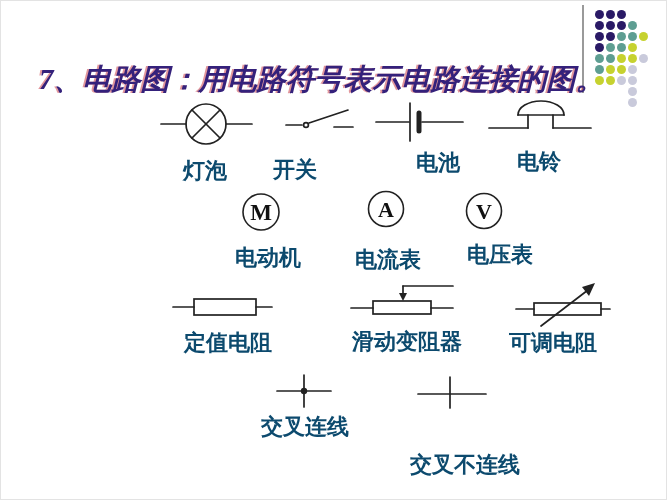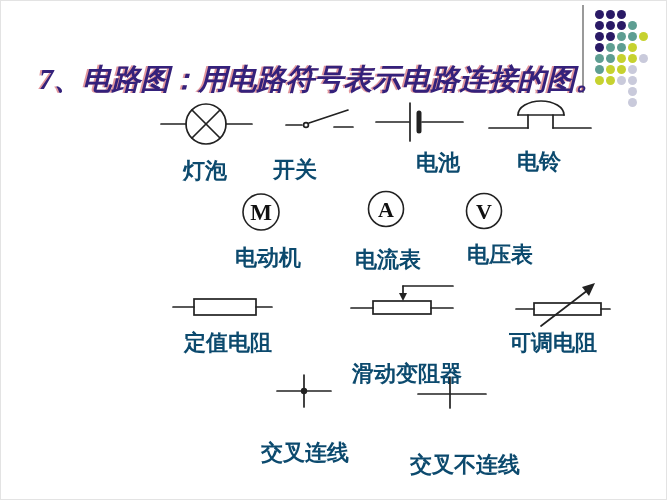--- a/index.html
+++ b/index.html
@@ -162,21 +162,21 @@
       <g stroke="#222" stroke-width="1.7" fill="none" stroke-linecap="round">
         <line x1="2" y1="27" x2="24" y2="27"></line>
         <rect x="24" y="20" width="58" height="13"></rect>
         <line x1="82" y1="27" x2="104" y2="27"></line>
         <line x1="54" y1="5" x2="54" y2="13"></line>
         <line x1="54" y1="5" x2="104" y2="5"></line>
       </g>
       <polygon points="50,12 58,12 54,20" fill="#222"></polygon>
     </svg>
   </div>
-  <div class="lbl" style="left:406px;top:326px;margin-top:32px;">滑动变阻器</div>
+  <div class="lbl" style="left:406px;top:326px;">滑动变阻器</div>
 
   <div class="sym" style="left:514px;top:278px;">
     <svg width="102" height="52" viewBox="0 0 102 52">
       <g stroke="#222" stroke-width="1.7" fill="none" stroke-linecap="round">
         <line x1="1" y1="30" x2="19" y2="30"></line>
         <rect x="19" y="24" width="67" height="12"></rect>
         <line x1="86" y1="30" x2="95" y2="30"></line>
         <line x1="26" y1="47" x2="73" y2="11"></line>
       </g>
       <polygon points="80,4 67,8 74,17" fill="#222"></polygon>
@@ -186,21 +186,21 @@
 
   <div class="sym" style="left:274px;top:372px;">
     <svg width="60" height="40" viewBox="0 0 60 40">
       <g stroke="#222" stroke-width="1.7" fill="none" stroke-linecap="round">
         <line x1="2" y1="18" x2="56" y2="18"></line>
         <line x1="29" y1="2" x2="29" y2="34"></line>
       </g>
       <circle cx="29" cy="18" r="3.2" fill="#222"></circle>
     </svg>
   </div>
-  <div class="lbl" style="left:304px;top:411px;margin-top:26px;">交叉连线</div>
+  <div class="lbl" style="left:304px;top:411px;">交叉连线</div>
 
   <div class="sym" style="left:416px;top:374px;">
     <svg width="72" height="36" viewBox="0 0 72 36">
       <g stroke="#222" stroke-width="1.7" fill="none" stroke-linecap="round">
         <line x1="1" y1="19" x2="69" y2="19"></line>
         <line x1="33" y1="2" x2="33" y2="33"></line>
       </g>
     </svg>
   </div>
   <div class="lbl" style="left:464px;top:411px;margin-top:38px;">交叉不连线</div>

